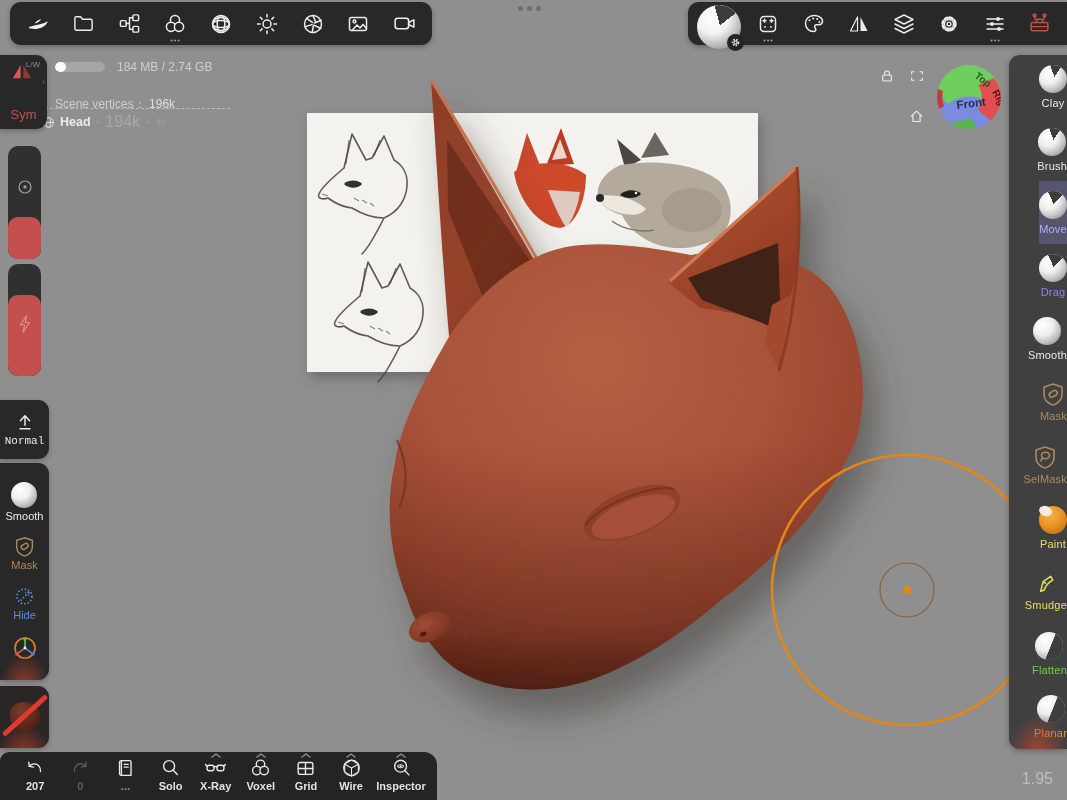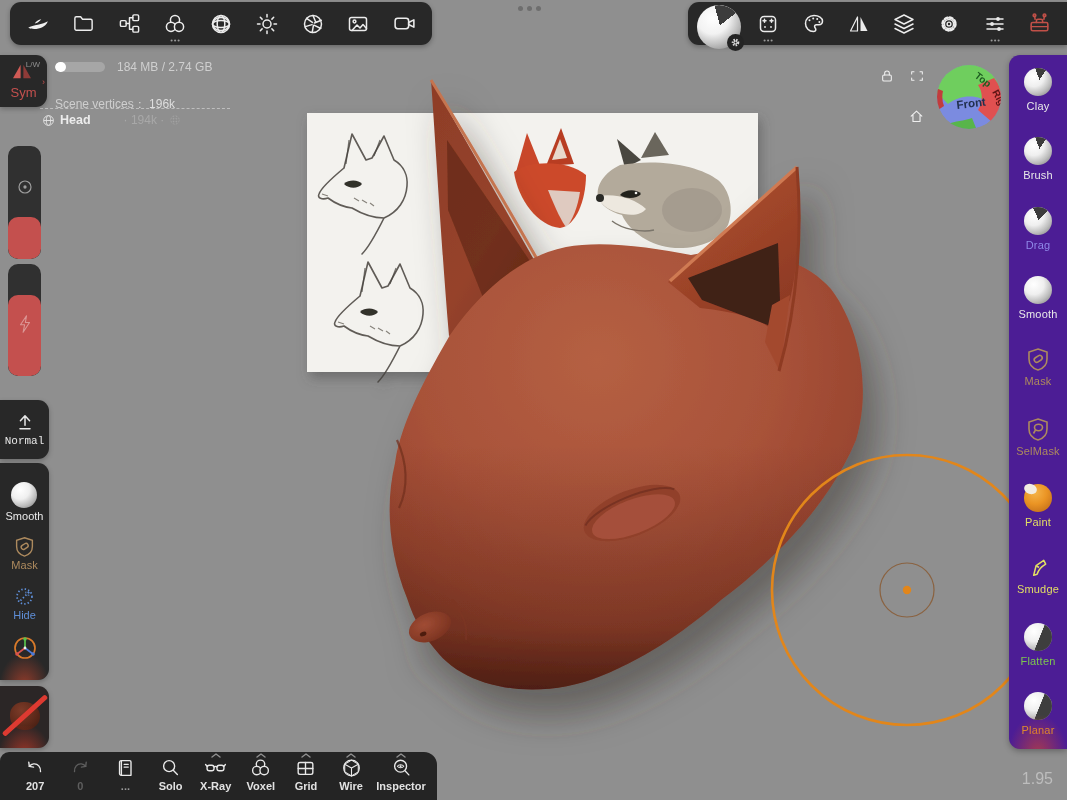--- a/index.html
+++ b/index.html
@@ -34,31 +34,31 @@
   .sph::after{content:"";position:absolute;inset:0;border-radius:50%;}
   .sph.w55::after{background:conic-gradient(from -20deg at 55% 42%, #3c3c3c 0 55deg, transparent 55deg 360deg);}
   .sph.w70::after{background:conic-gradient(from -25deg at 52% 46%, #3c3c3c 0 70deg, transparent 70deg 360deg);}
   .sph.half::after{background:linear-gradient(112deg, transparent 54%, #3e3e3e 55%);}
   .sph.plain::after{background:none;}
   .sph.paint{background:radial-gradient(circle at 40% 30%,#f5b44a 0%,#ea9424 45%,#c9751c 80%,#a85d14 100%);}
   .sph.paint::after{content:"";width:13px;height:10px;border-radius:50%;background:#f2ece2;
     left:3px;top:auto;bottom:3px;right:auto;position:absolute;transform:rotate(18deg);inset:auto;}
 
   
-  #right-sidebar{position:absolute;left:1009px;top:55px;width:58px;height:694px;background:#4c1d95;
-    border-radius:11px 0 0 11px;display:flex;flex-direction:column;box-shadow:0 2px 6px rgba(0,0,0,.3);}
+  #right-sidebar{position:absolute;left:1009px;top:55px;width:58px;height:694px;background:#404040;
+    border-radius:11px 0 0 11px;display:flex;flex-direction:column;box-shadow:0 2px 6px rgba(0,0,0,.3);align-items:flex-end;}
   #right-sidebar::after{content:"";position:absolute;left:0;right:0;bottom:0;height:34px;border-radius:0 0 0 11px;
     background:radial-gradient(ellipse at 50% 115%, rgba(214,72,44,.65), transparent 72%);pointer-events:none;}
   .tool{flex:1;display:flex;flex-direction:column;align-items:center;justify-content:center;gap:4px;cursor:pointer;position:relative;}
   .tool.active{background:#55556e;}
   .tool .tlabel{font-size:11px;letter-spacing:.2px;}
 
   
   .lpanel{position:absolute;background:#282828;border-radius:0 11px 11px 0;box-shadow:0 2px 5px rgba(0,0,0,.25);}
-  #sym-btn{left:0;top:55px;width:47px;height:52px;}
+  #sym-btn{left:0;top:55px;width:47px;height:74px;}
   #sym-btn .lw{position:absolute;top:5px;right:7px;font-size:8px;color:#909090;}
   #sym-btn .caret{position:absolute;top:22px;right:2px;font-size:9px;color:#c4504e;}
   #sym-btn .slabel{position:absolute;bottom:7px;width:100%;text-align:center;font-size:13px;color:#c4504e;}
   .vslider{position:absolute;left:8px;width:33px;background:#303030;border-radius:10px;overflow:hidden;cursor:pointer;}
   #slider-radius{top:146px;height:113px;}
   #slider-intensity{top:264px;height:112px;}
   .vfill{position:absolute;left:0;right:0;bottom:0;background:#c4504e;border-radius:10px;}
   .slider-icon{position:absolute;left:50%;transform:translateX(-50%);}
   #normal-btn{left:0;top:400px;width:49px;height:59px;display:flex;flex-direction:column;align-items:center;justify-content:center;gap:3px;font-family:Liberation Mono, monospace;}
   #normal-btn .nlabel{font-size:11px;color:#e8e8e8;}
@@ -78,21 +78,21 @@
   
   #status{position:absolute;left:55px;top:60px;color:#cfcfcf;font-size:12px;}
   #mem-row{display:flex;align-items:center;gap:12px;height:14px;}
   #mem-bar{width:50px;height:10px;border-radius:5px;background:#a6a6a6;position:relative;overflow:hidden;}
   #mem-fill{position:absolute;left:0;top:0;bottom:0;width:11px;background:#ffffff;border-radius:5px;}
   #verts-row{margin-top:22px;}
   #verts-row b{font-weight:normal;color:#dedede;}
   #dash-sep{position:absolute;left:-15px;top:48px;width:190px;border-top:1px dashed rgba(230,230,230,.55);}
   #head-row{position:absolute;left:-13px;top:53px;display:flex;align-items:center;gap:5px;white-space:nowrap;}
   #head-row .hname{color:#ececec;font-weight:bold;font-size:12.5px;}
-  #head-row .hmeta{color:#a8a8a8;font-size:12px;margin-left:28px;}
+  #head-row .hmeta{color:#a8a8a8;font-size:16px;}
 
   
   .vp-ic{position:absolute;cursor:pointer;}
   .vp-ic svg{stroke:#efefef;fill:none;stroke-width:1.6;stroke-linecap:round;stroke-linejoin:round;}
 
   
   #bottombar{position:absolute;left:0;bottom:0;width:437px;height:48px;background:#242424;
     border-radius:9px 13px 0 0;display:flex;align-items:stretch;justify-content:space-evenly;padding:5px 6px 0 10px;box-sizing:border-box;font-weight:bold;}
   .bi{position:relative;display:flex;flex-direction:column;align-items:center;justify-content:flex-start;gap:1px;min-width:40px;cursor:pointer;}
   .bi svg{stroke:#e9e9e9;fill:none;stroke-width:1.5;stroke-linecap:round;stroke-linejoin:round;}
@@ -513,20 +513,24 @@
 
   <div id="right-sidebar">
     <div class="tool">
       <div class="sph w55"></div>
       <span class="tlabel" style="color: rgb(233, 233, 233);">Clay</span>
     </div>
     <div class="tool">
       <div class="sph w55"></div>
       <span class="tlabel" style="color: rgb(233, 233, 233);">Brush</span>
     </div>
+    <div class="tool active">
+      <div class="sph w70"></div>
+      <span class="tlabel" style="color: rgb(179, 174, 245);">Move</span>
+    </div>
     <div class="tool">
       <div class="sph w70"></div>
       <span class="tlabel" style="color: rgb(143, 136, 232);">Drag</span>
     </div>
     <div class="tool">
       <div class="sph plain"></div>
       <span class="tlabel" style="color: rgb(233, 233, 233);">Smooth</span>
     </div>
     <div class="tool">
       <svg width="24" height="24" viewBox="0 0 24 24" class="shield" style="stroke:#ad8a5e;">

